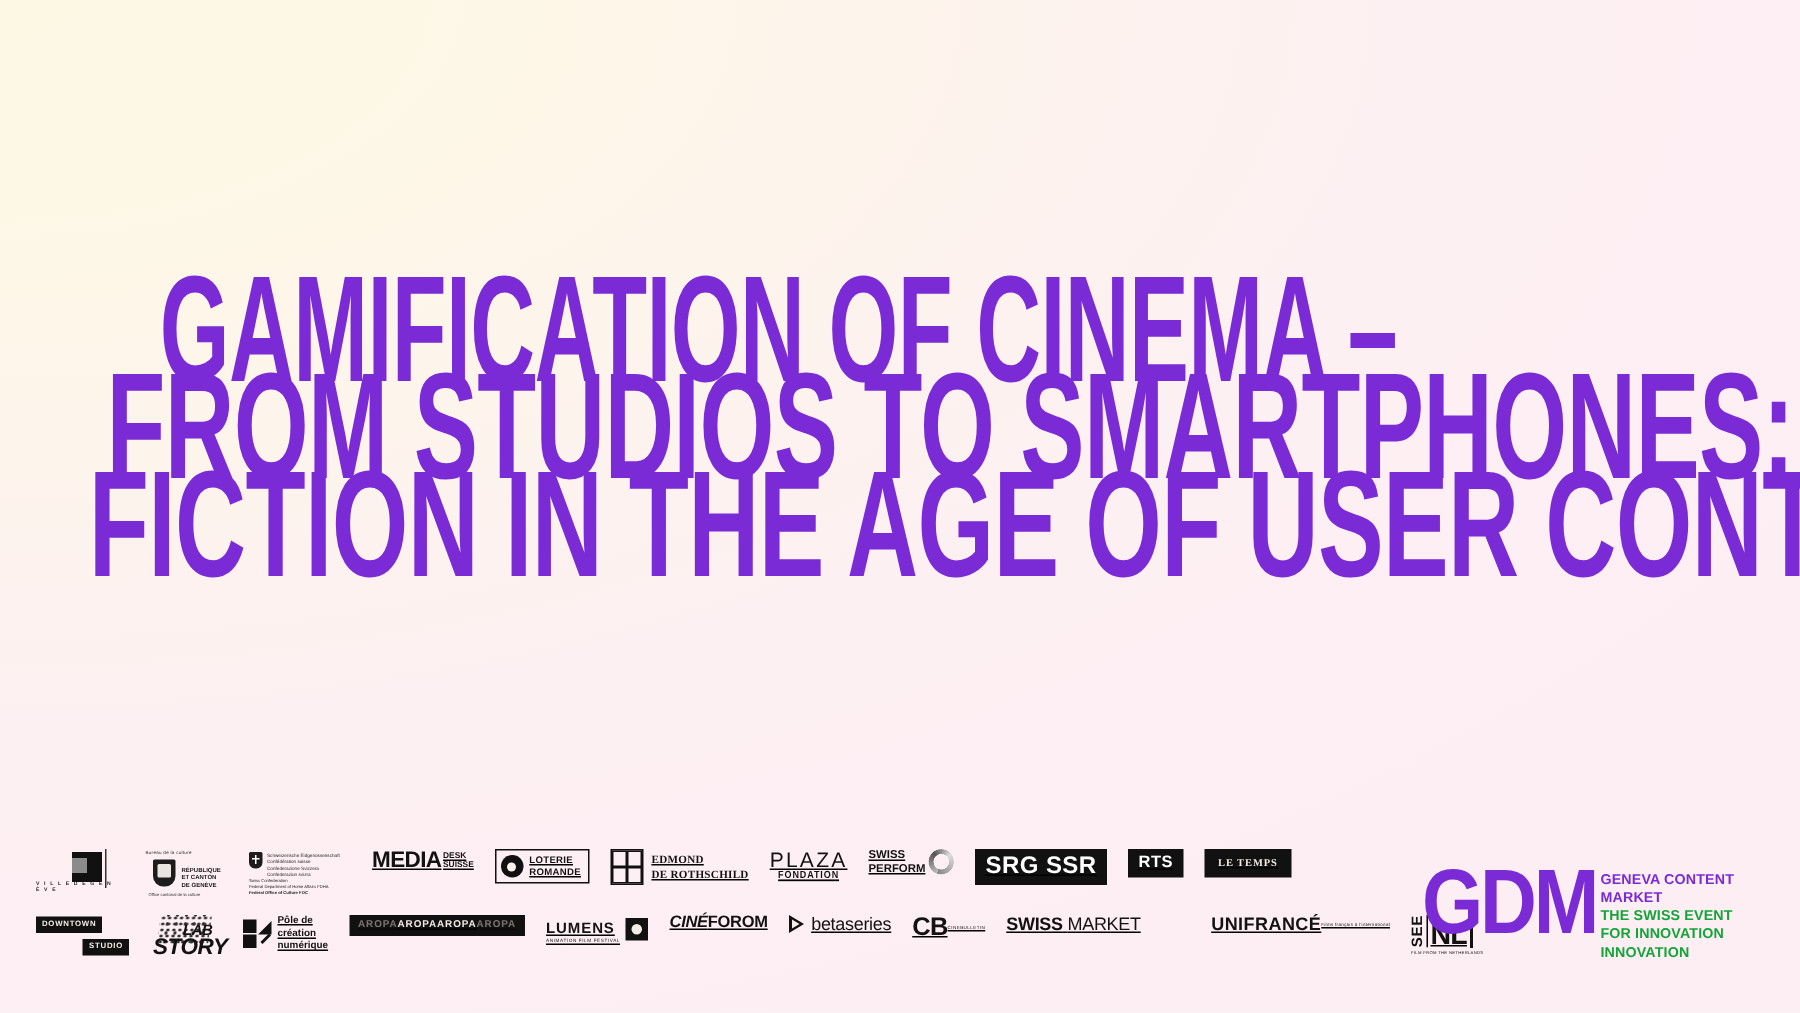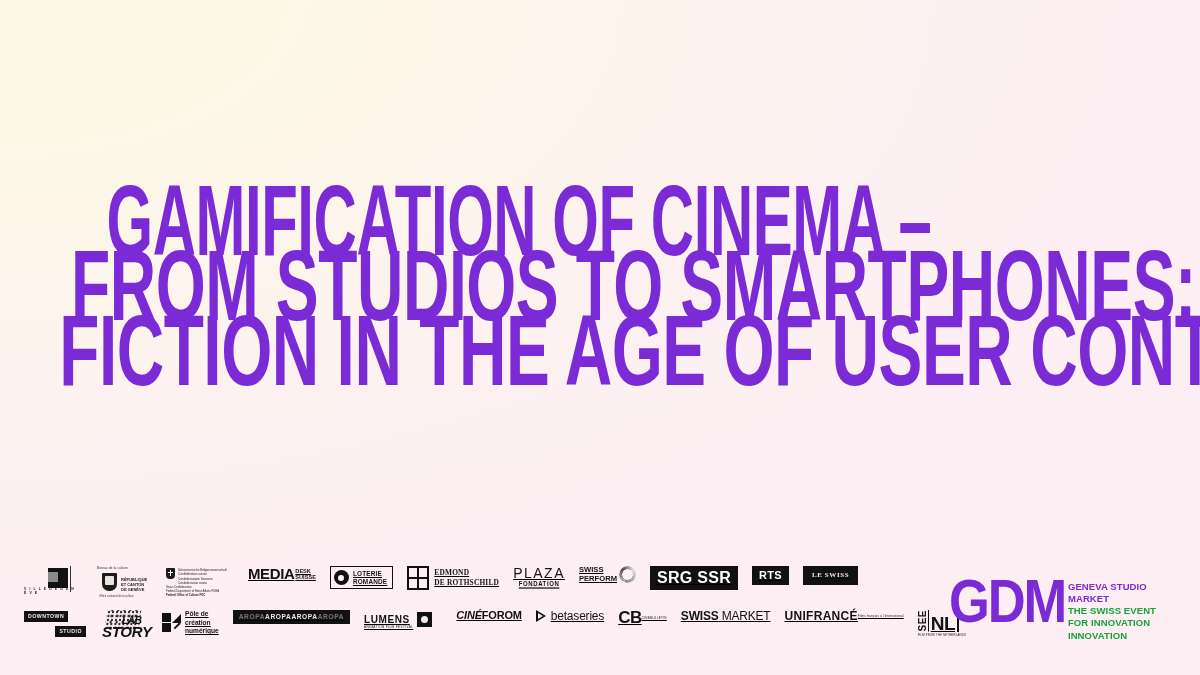--- a/index.html
+++ b/index.html
@@ -241,21 +241,21 @@
   }
   .lg-aropa .dim { opacity: .45; }
 
   .lg-lumens { display:flex; align-items:center; gap:4px;}
   .lg-lumens .t { font-size: 10px; font-weight: 800; letter-spacing:.6px; transform: scaleY(1.1);}
   .lg-lumens .s { font-size: 3.1px; letter-spacing:.4px; display:block; text-align:center;}
   .lumens-sq { width: 15px; height:15px; background:#111; position:relative; flex:none;}
   .lumens-sq:after{content:""; position:absolute; left:4px; top:4px; width:7px; height:7px; border-radius:50%; background:#f5ece6;}
 
   .lg-cineforum { font-size: 11px; font-weight: 800; letter-spacing:-.2px;}
-  .lg-cineforum .ital { font-style: italic; margin-left: 10px; }
+  .lg-cineforum .ital { font-style: italic; }
 
   .lg-betaseries { display:flex; align-items:center; gap:5px;}
   .beta-tri {
     width:0; height:0; flex:none;
     border-left: 10px solid #111; border-top: 6px solid transparent; border-bottom: 6px solid transparent;
     position:relative;
   }
   .beta-tri:after{
     content:""; position:absolute; left:-7.5px; top:-3px; width:0;height:0;
     border-left: 5px solid #f7ecec; border-top:3px solid transparent; border-bottom:3px solid transparent;
@@ -263,21 +263,21 @@
   .lg-betaseries .t { font-size: 12px; letter-spacing:-.2px;}
 
   .lg-cb { text-align:center;}
   .lg-cb .t { font-size: 17px; font-weight: 900; letter-spacing: -0.5px; line-height:.95;}
   .lg-cb .s { font-size: 3px; letter-spacing:.3px; }
 
   .lg-swissfilms { font-size: 12px; font-weight: 800; letter-spacing:-.2px;}
   .lg-swissfilms .light { font-weight: 400; }
 
   .lg-unifrance { text-align:center;}
-  .lg-unifrance .t { font-size: 12px; font-weight: 800; letter-spacing: .3px;}
+  .lg-unifrance .t { font-size: 12px; font-weight: 800; letter-spacing: .3px; margin-left: 33px;}
   .lg-unifrance .s { font-size: 3px; letter-spacing:.2px; margin-top:1px;}
 
   .lg-seenl { display:flex; align-items:flex-end; gap:3px; position:relative;}
   .seenl-see {
     font-size: 10px; font-weight: 800; letter-spacing:.5px;
     writing-mode: vertical-rl; transform: rotate(180deg);
   }
   .seenl-nl { font-size: 19px; font-weight: 800; letter-spacing:-.5px; line-height:.8; border-right:2px solid #111; padding-right:2px;}
   .seenl-sub { position:absolute; left:0; bottom:-5px; font-size:2.8px; letter-spacing:.2px; white-space:nowrap;}
 
@@ -397,21 +397,21 @@
           <span>SWISS</span><br>
           <span>PERFORM</span>
         </span>
         <span class="sp-swoosh"></span>
       </div>
 
       <div class="logo boxlogo lg-srg">SRG SSR</div>
 
       <div class="logo boxlogo lg-rts">RTS</div>
 
-      <div class="logo lg-letemps">LE SWISS</div>
+      <div class="logo lg-letemps">LE TEMPS</div>
     </div>
 
     <div class="sponsor-row row-2">
 
       <div class="logo lg-downtown">
         <span class="d1">DOWNTOWN</span>
         <span class="d2">STUDIO</span>
       </div>
 
       <div class="logo lg-storylab">
@@ -480,21 +480,21 @@
         <span class="seenl-see">SEE</span>
         <span class="seenl-nl">NL</span>
         <span class="seenl-sub">FILM FROM THE NETHERLANDS</span>
       </div>
     </div>
   </div>
 
   <div class="gdm">
     <div class="gdm-mark">GDM</div>
     <div class="gdm-text">
-      <span class="purple">GENEVA STUDIO</span>
+      <span class="purple">GENEVA CONTENT</span>
       <span class="purple">MARKET</span>
       <span class="green">THE SWISS EVENT</span>
       <span class="green">FOR INNOVATION</span>
       <span class="green">INNOVATION</span>
     </div>
   </div>
 
 </div>
 
 </body></html>

